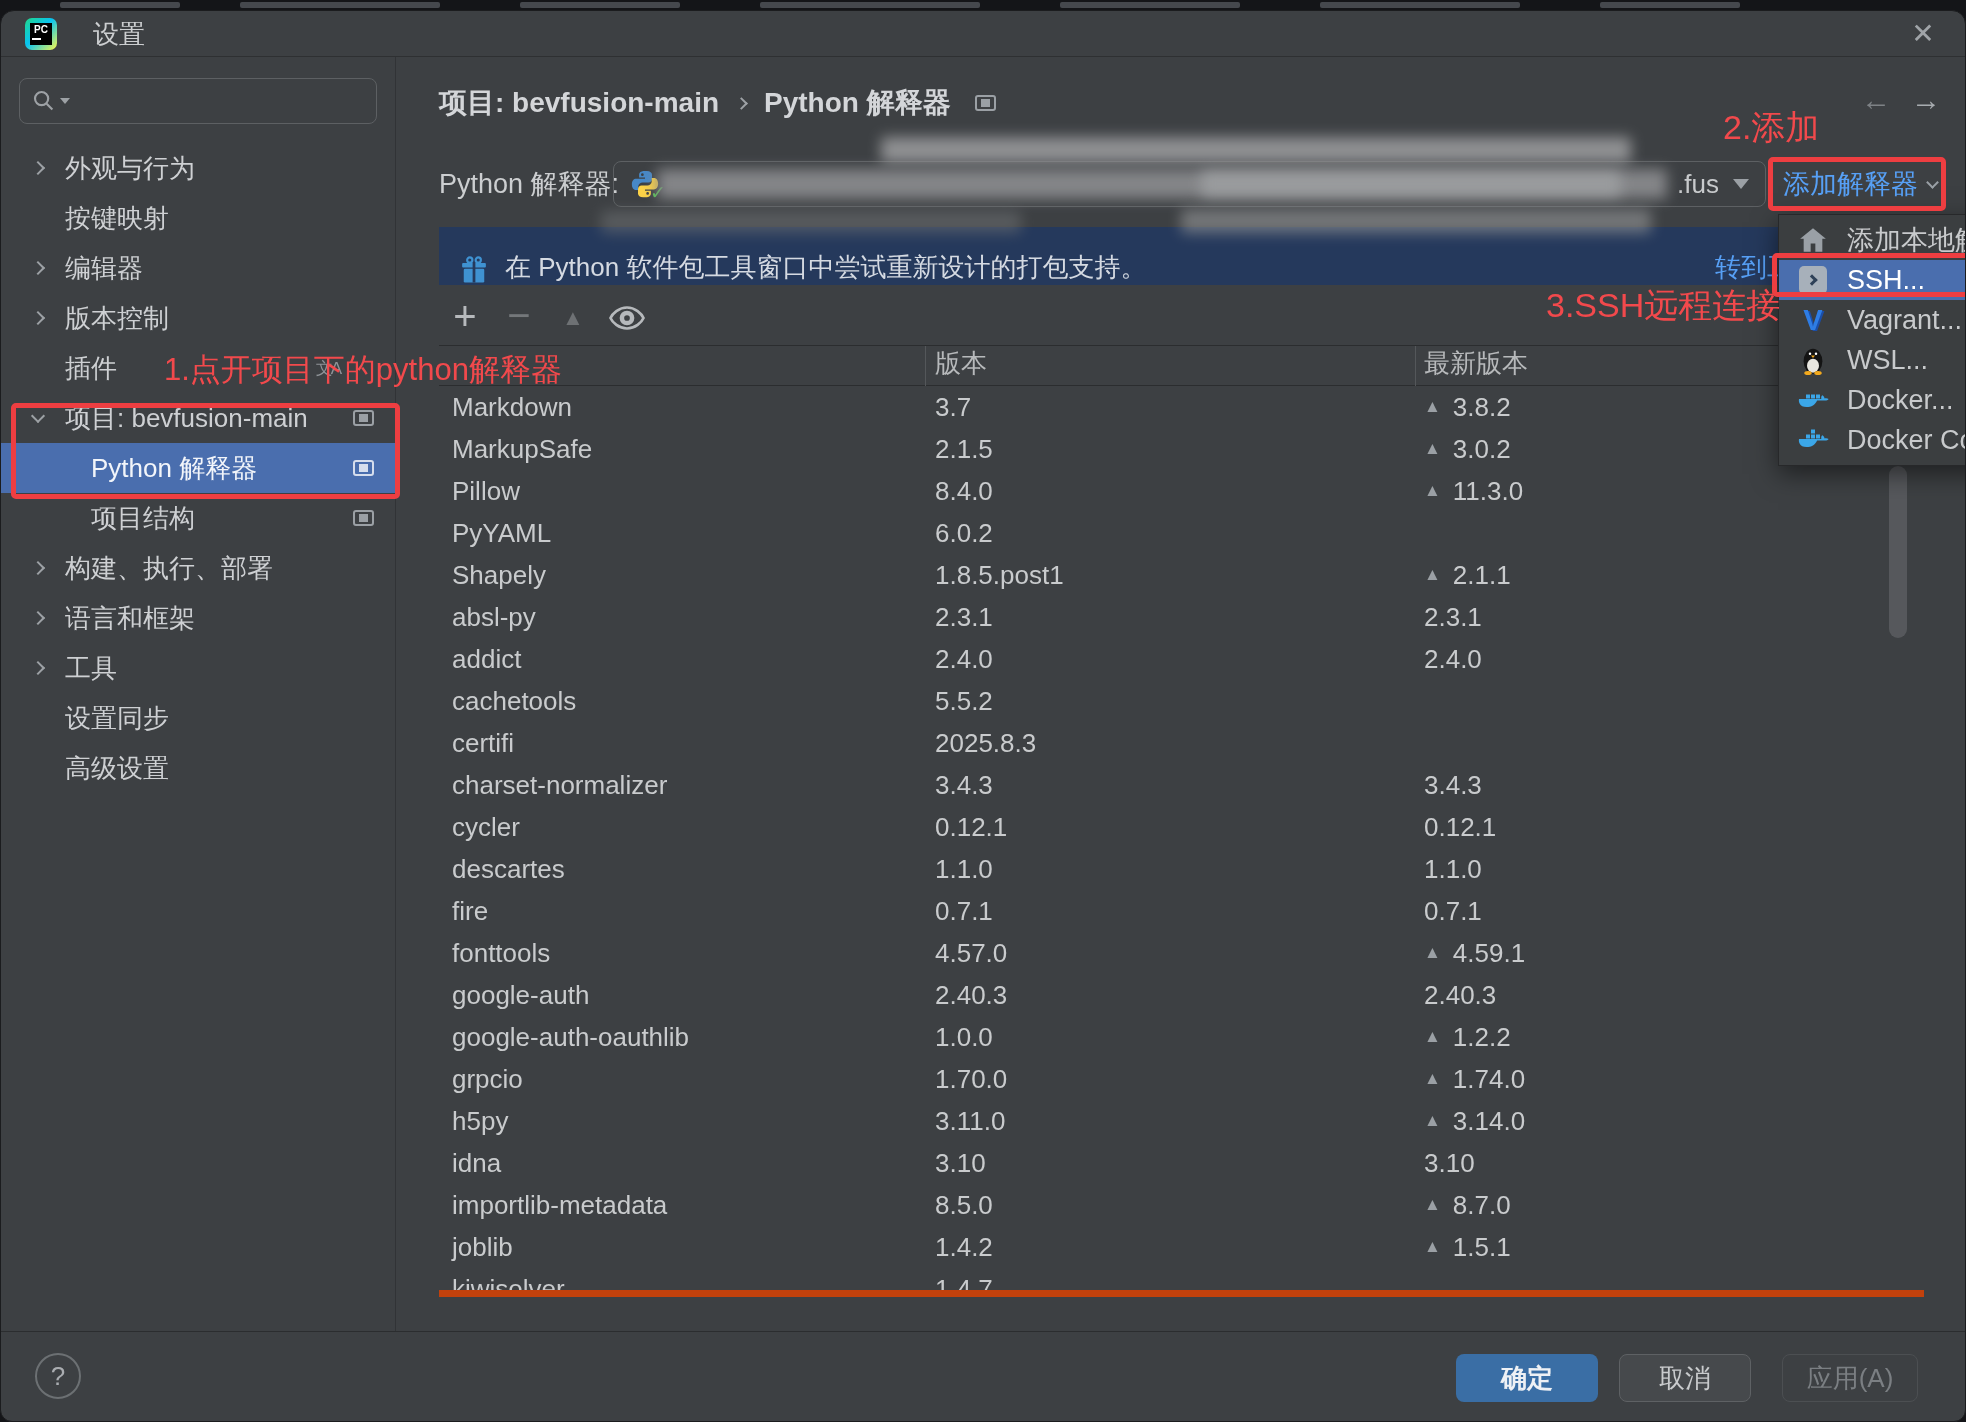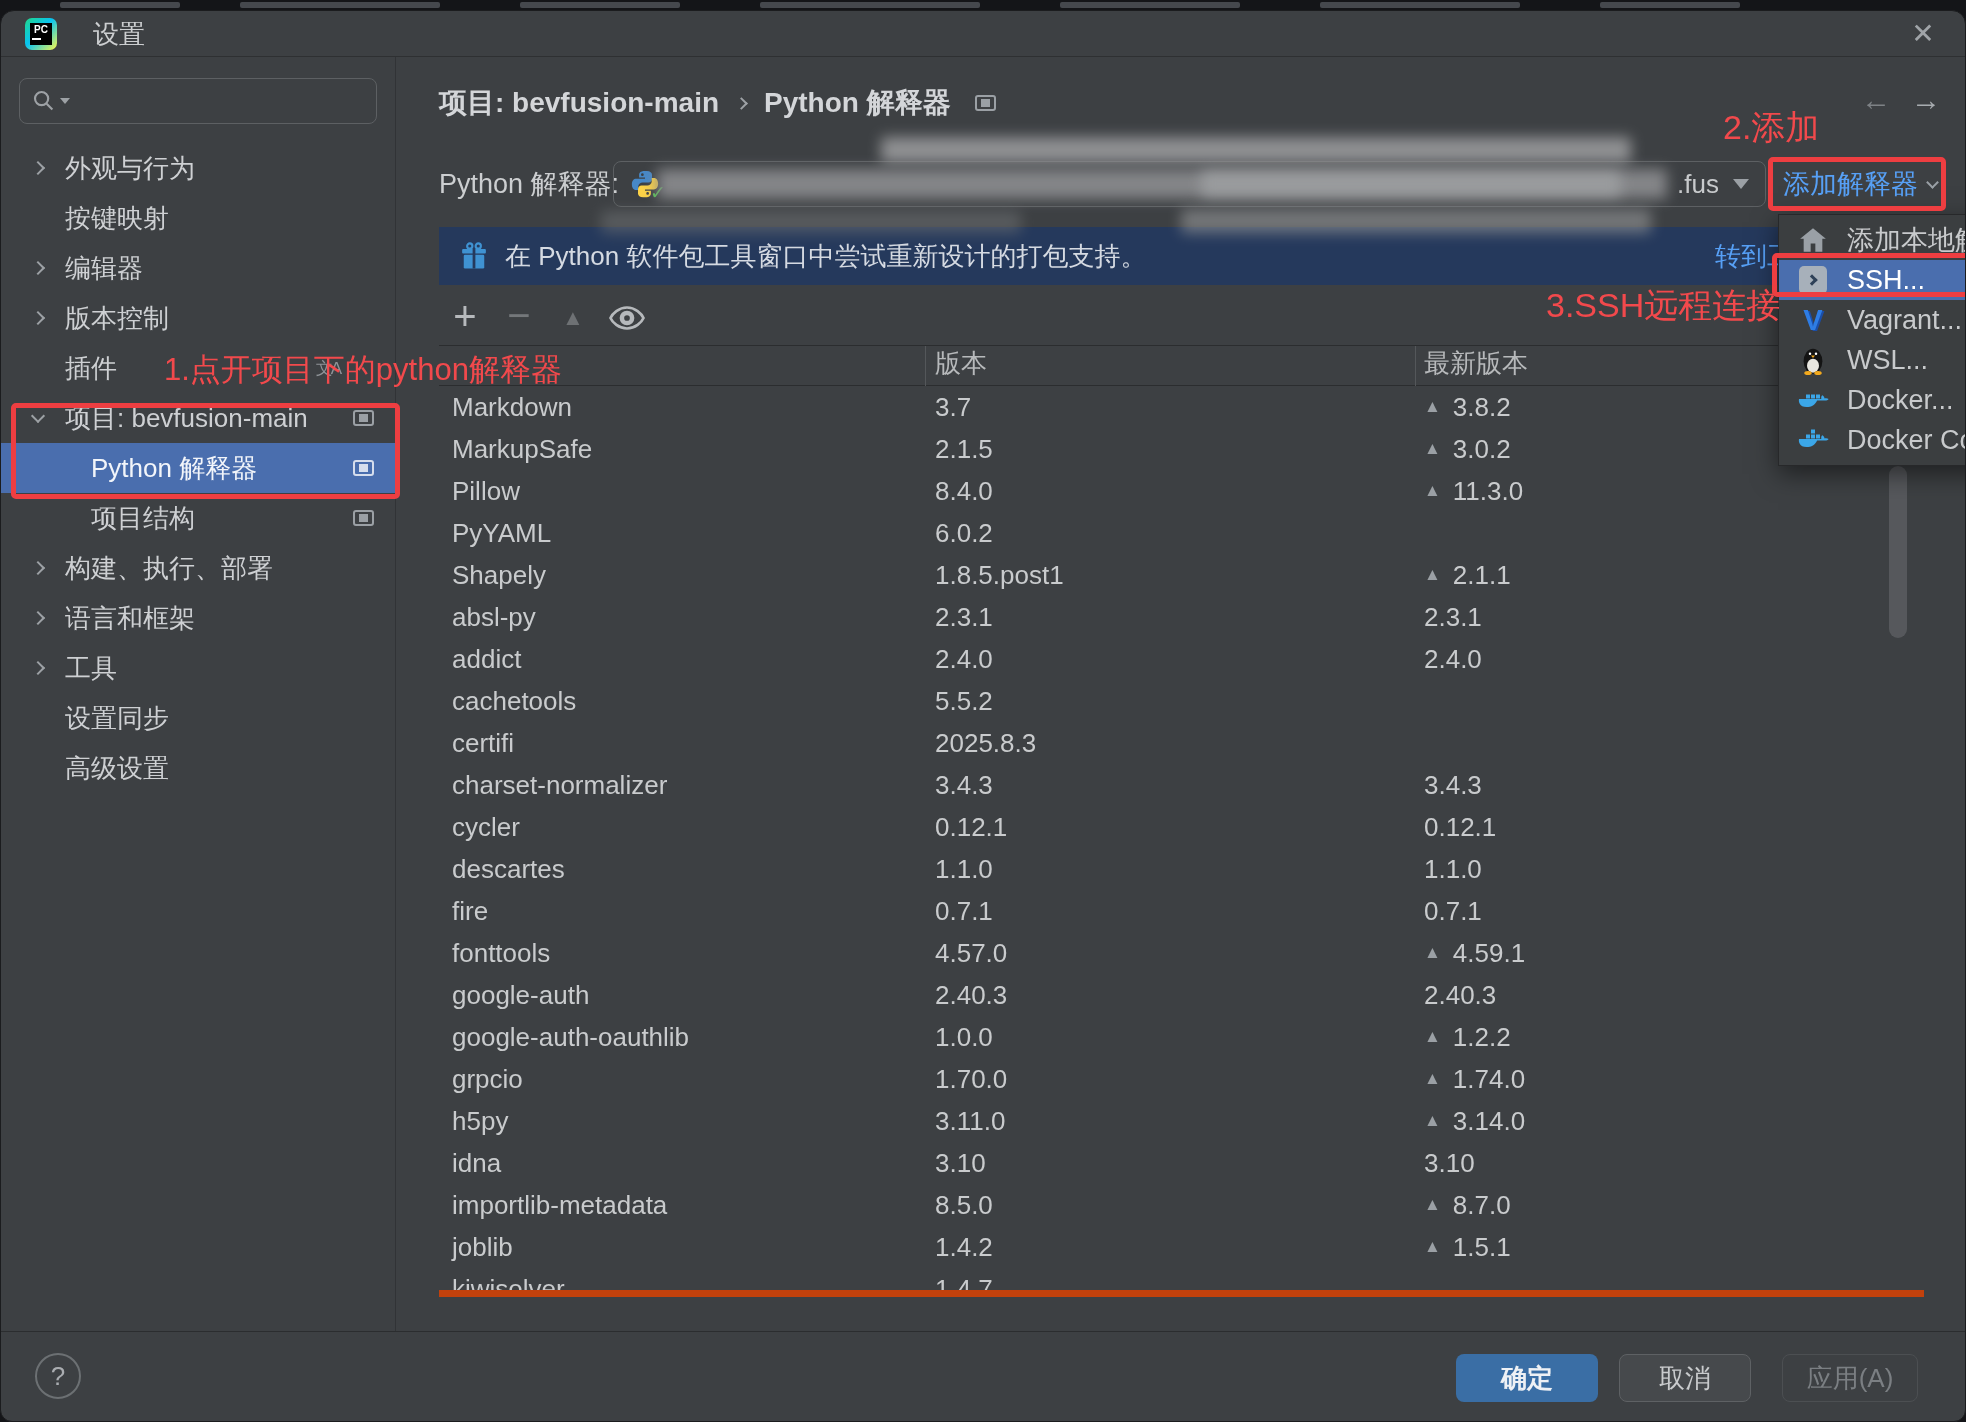--- a/index.html
+++ b/index.html
@@ -61,21 +61,21 @@
                 border-top:10px solid #9ba0a5; margin-left:14px; }
   .py-icon { position:relative; width:30px; height:30px; }
   .py-check { position:absolute; right:-6px; bottom:-5px; color:#57c454; font-size:19px; font-weight:bold; }
   .blur-patch { position:absolute; filter:blur(7px); border-radius:4px; z-index:5; }
   .add-link { position:absolute; left:1782px; top:150px; height:46px; display:flex; align-items:center; gap:10px;
               font-size:27px; color:#57a0f6; cursor:pointer; z-index:6; }
   .add-link .chev { border-color:#9aa0a6; width:9px; height:9px; border-width:2px; }
 
   
   .banner { position:absolute; left:438px; top:216px; width:1485px; height:58px; background:#25395c;
-            display:flex; align-items:center; padding-left:20px; gap:16px; }
+            display:flex; align-items:flex-end; padding-left:20px; gap:16px; }
   .banner-text { font-size:26px; color:#d5dae2; }
   .banner-link { position:absolute; left:1276px; font-size:26px; color:#57a0f6; cursor:pointer; white-space:nowrap; }
 
   
   .pkg-toolbar { position:absolute; left:438px; top:280px; width:1485px; height:55px; border-bottom:1px solid #2b2d2f;
                  display:flex; align-items:center; gap:14px; padding-left:6px; }
   .tb-btn { width:40px; height:40px; display:flex; align-items:center; justify-content:center; cursor:pointer; }
   .tb-add { font-size:40px; color:#b6b9bc; font-weight:400; margin-top:-4px; }
   .tb-remove { font-size:40px; color:#74777a; margin-top:-6px; }
   .tb-up { font-size:22px; color:#6e7174; }

